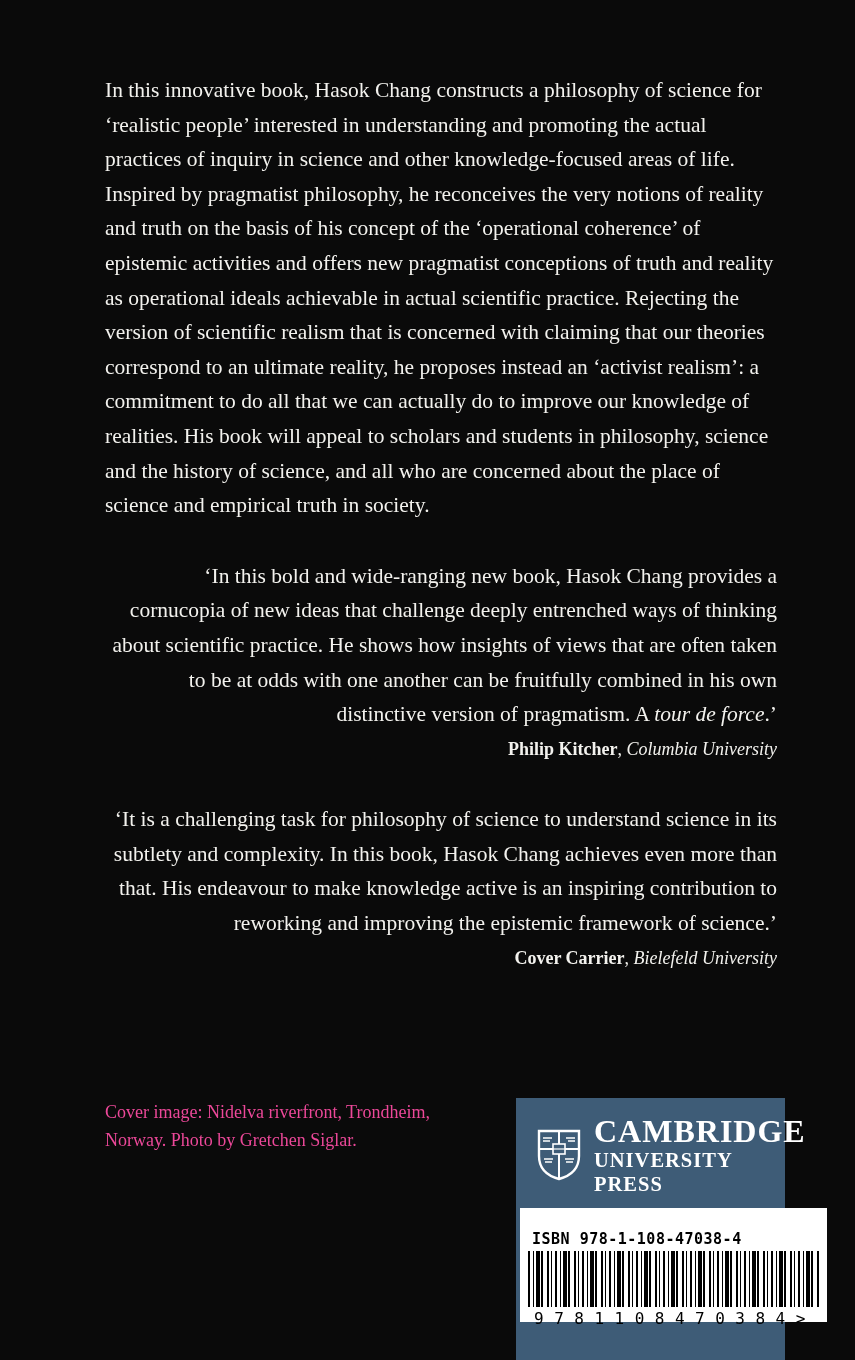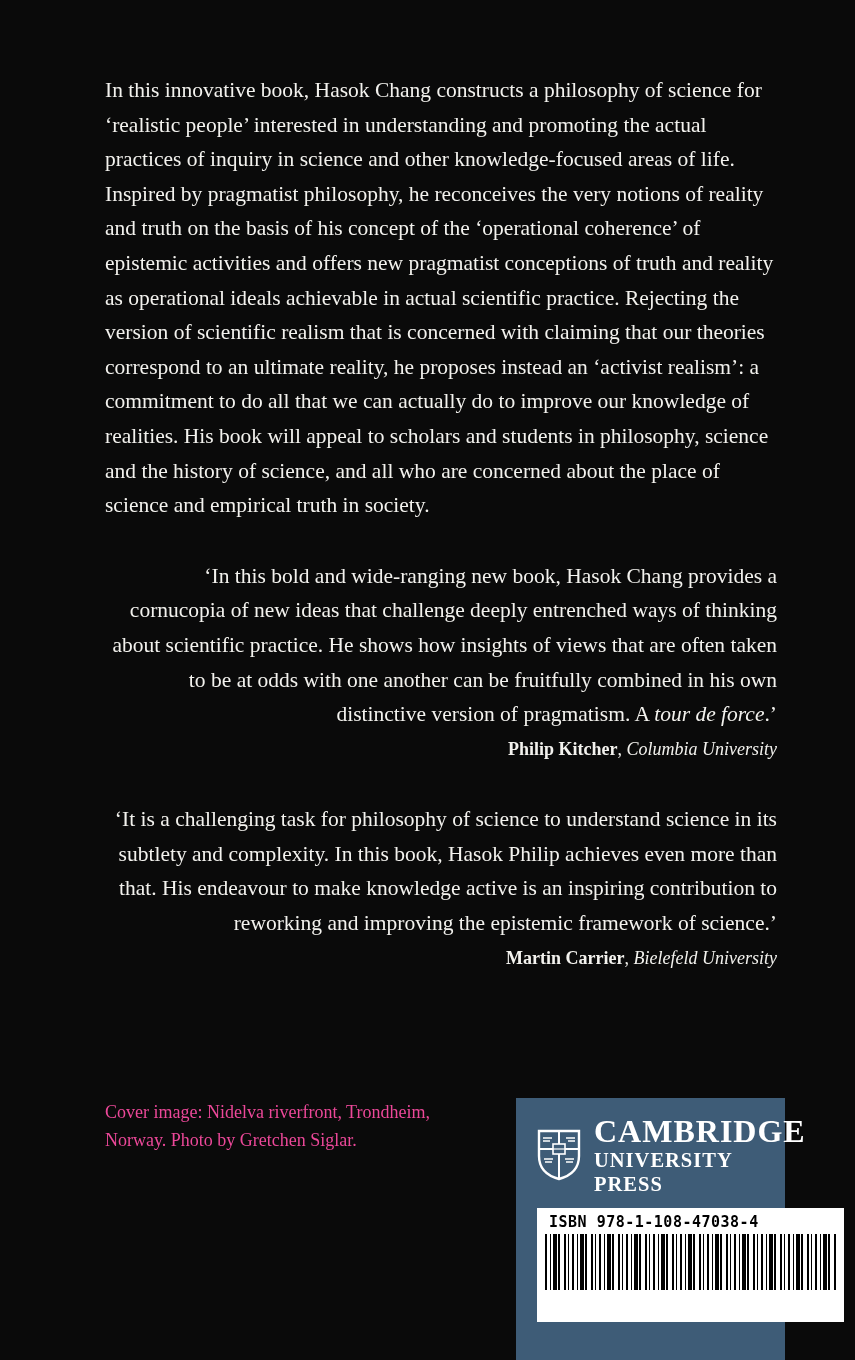--- a/index.html
+++ b/index.html
@@ -80,26 +80,26 @@
 
   .press-line2 {
     font-family: "Liberation Serif", serif;
     font-weight: bold;
     font-size: 20.5px;
     line-height: 24px;
     letter-spacing: 1px;
   }
 
   .barcode-box {
-    margin: 12px 0 0 21px;
+    margin: 12px 0 0 4px;
     width: 307px;
     height: 114px;
     background: #ffffff;
     color: #000000;
-    padding: 5px 8px 4px 8px;
+    padding: 22px 8px 4px 8px;
   }
 
   .isbn-label {
     font-family: "DejaVu Sans Mono", "Liberation Mono", monospace;
     font-weight: bold;
     font-size: 15px;
     line-height: 18px;
     letter-spacing: 0.5px;
     padding-left: 4px;
   }
@@ -132,22 +132,22 @@
 <div class="content">
 
   <p class="blurb">In this innovative book, Hasok Chang constructs a philosophy of science for ‘realistic people’ interested in understanding and promoting the actual practices of inquiry in science and other knowledge-focused areas of life. Inspired by pragmatist philosophy, he reconceives the very notions of reality and truth on the basis of his concept of the ‘operational coherence’ of epistemic activities and offers new pragmatist conceptions of truth and reality as operational ideals achievable in actual scientific practice. Rejecting the version of scientific realism that is concerned with claiming that our theories correspond to an ultimate reality, he proposes instead an ‘activist realism’: a commitment to do all that we can actually do to improve our knowledge of realities. His book will appeal to scholars and students in philosophy, science and the history of science, and all who are concerned about the place of science and empirical truth in society.</p>
 
   <div class="quote-block">
     <p class="quote-text"><span>‘In this bold and wide-ranging new book, Hasok Chang provides a cornucopia of new ideas that challenge deeply entrenched ways of thinking about scientific practice. He shows how insights of views that are often taken to be at odds with one another can be fruitfully combined in his own distinctive version of pragmatism. A </span><span class="italic">tour de force</span><span>.’</span></p>
     <p class="attribution"><span class="author">Philip Kitcher</span><span>, </span><span class="italic">Columbia University</span></p>
   </div>
 
   <div class="quote-block">
-    <p class="quote-text">‘It is a challenging task for philosophy of science to understand science in its subtlety and complexity. In this book, Hasok Philip achieves even more than that. His endeavour to make knowledge active is an inspiring contribution to reworking and improving the epistemic framework of science.’</p>
-    <p class="attribution"><span class="author">Martin Carrier</span><span>, </span><span class="italic">Bielefeld University</span></p>
+    <p class="quote-text">‘It is a challenging task for philosophy of science to understand science in its subtlety and complexity. In this book, Hasok Chang achieves even more than that. His endeavour to make knowledge active is an inspiring contribution to reworking and improving the epistemic framework of science.’</p>
+    <p class="attribution"><span class="author">Cover Carrier</span><span>, </span><span class="italic">Bielefeld University</span></p>
   </div>
 
 </div>
 
 <p class="credit">Cover image: Nidelva riverfront, Trondheim, Norway. Photo by Gretchen Siglar.</p>
 
 <div class="publisher-panel">
 
   <div class="logo-row">
     <svg class="shield" viewBox="0 0 46 54" xmlns="http://www.w3.org/2000/svg">
@@ -163,15 +163,16 @@
     </svg>
     <div class="press-name">
       <div class="press-line1">CAMBRIDGE</div>
       <div class="press-line2">UNIVERSITY PRESS</div>
     </div>
   </div>
 
   <div class="barcode-box">
     <div class="isbn-label">ISBN 978-1-108-47038-4</div>
     <div class="bars"></div>
+    <div class="digits-row"><span>9781108470384</span><span>&gt;</span></div>
   </div>
 
 </div>
 
 </body></html>

